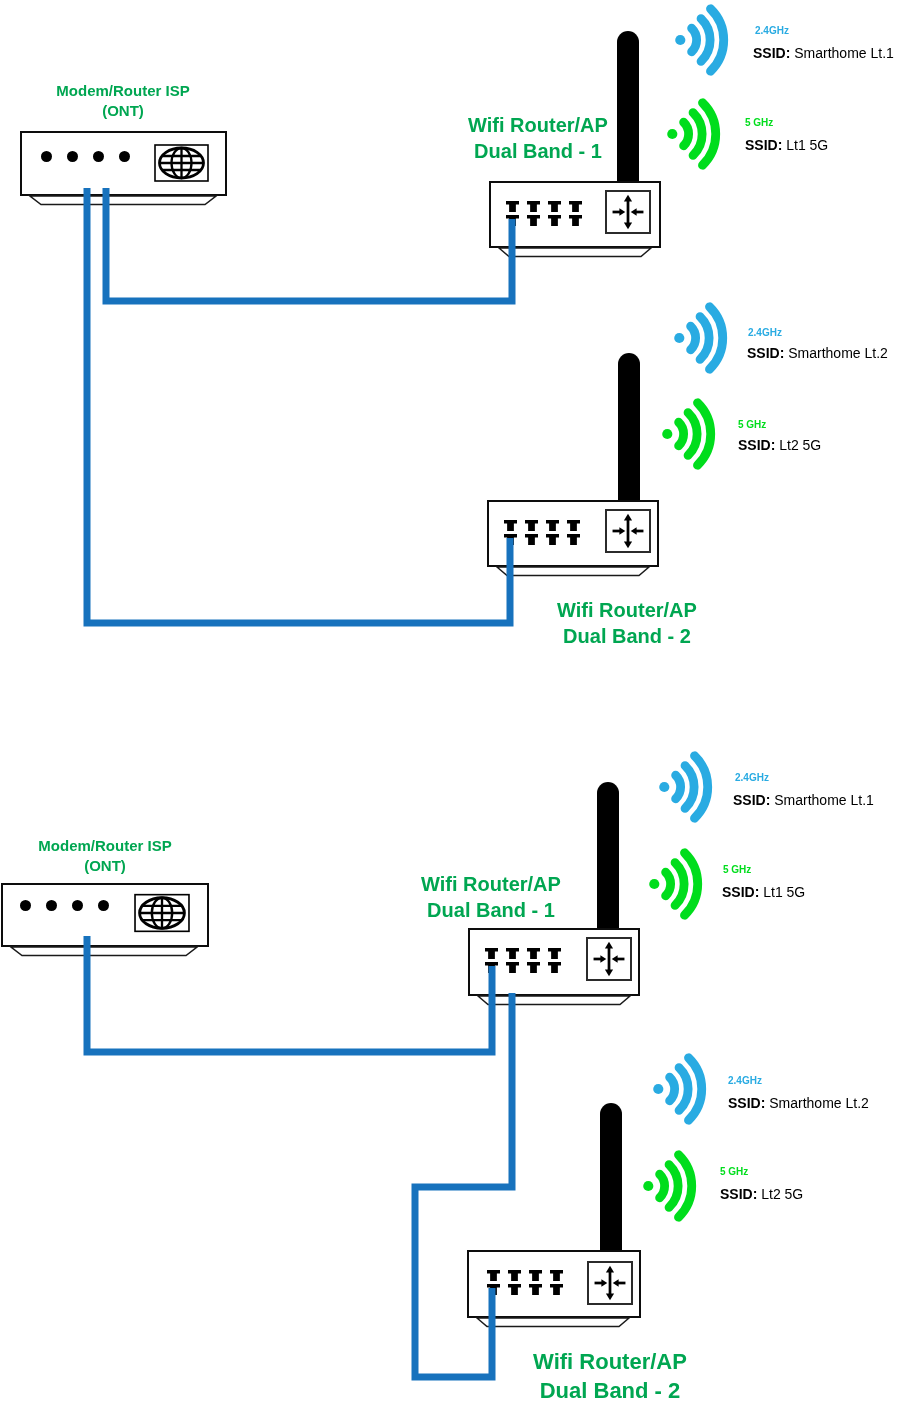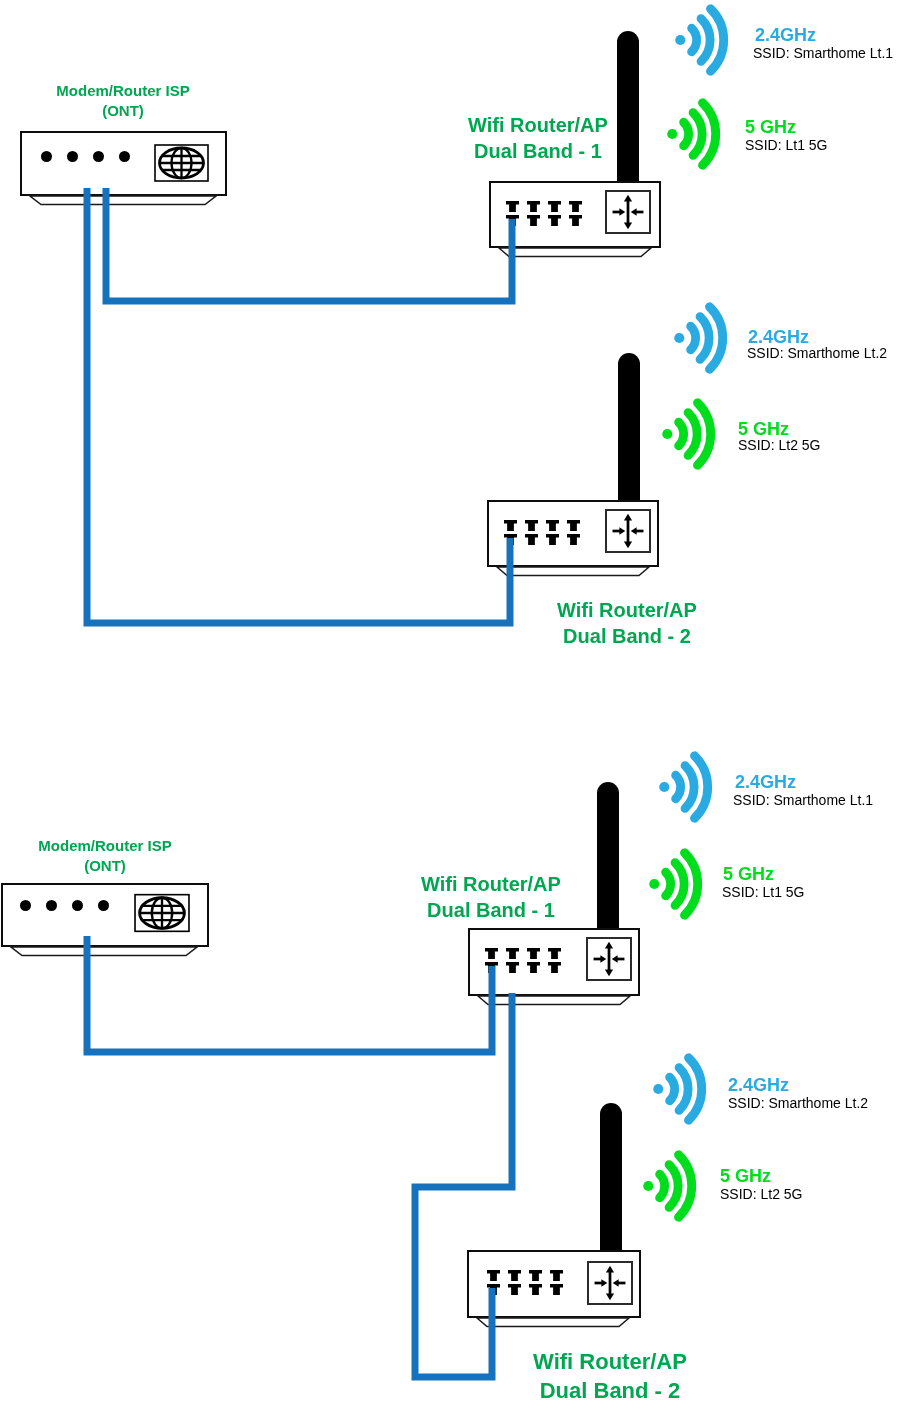--- a/index.html
+++ b/index.html
@@ -31,25 +31,25 @@
   .wifi circle{fill:currentColor}
   .wifi path{fill:none;stroke:currentColor;stroke-width:13;stroke-linecap:round}
   .wifi.blue{color:var(--wblue)}
   .wifi.green{color:var(--wgreen)}
 
   
   .title{position:absolute;color:var(--green);font-weight:bold;text-align:center;z-index:4;white-space:nowrap}
   .title.sz20{font-size:20px;line-height:26px}
   .title.sz22{font-size:22px;line-height:29px}
   .title.sz15{font-size:15px;line-height:20px}
-  .freq{position:absolute;font-size:18px;font-weight:bold;z-index:4;white-space:nowrap}
+  .freq{position:absolute;font-size:10px;font-weight:bold;z-index:4;white-space:nowrap}
   .freq.blue{color:var(--wblue)}
   .freq.green{color:var(--wgreen)}
   .ssid{position:absolute;font-size:14px;color:#000;z-index:4;white-space:nowrap}
-  .ssid .lbl{font-weight:normal}
+  .ssid .lbl{font-weight:bold}
 
   
   .cables{position:absolute;left:0;top:0;z-index:3}
   .cables path{fill:none;stroke:var(--cable);stroke-width:7}
 </style>
 </head>
 <body>
 
 <div id="stage">
 

